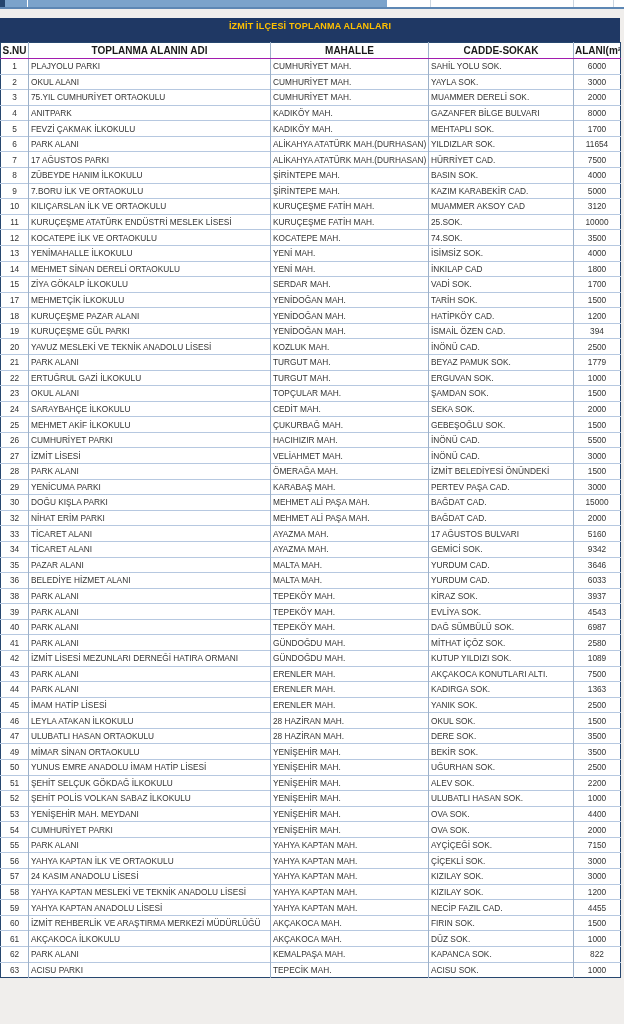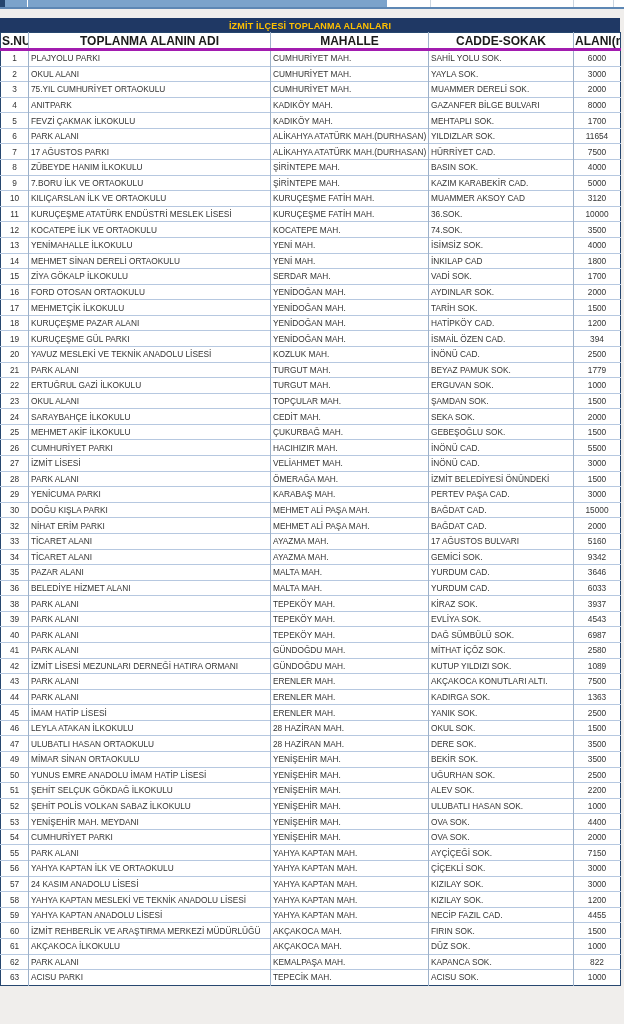--- a/index.html
+++ b/index.html
@@ -44,21 +44,21 @@
   .topstrip .gl-3  { position: absolute; top: 0; left: 613px; width: 1px; height: 7px; background: #ccd6e0; }
 
   
   .table-wrap {
     position: absolute;
     top: 18px;
     left: 0;
     width: 620px;
   }
   .title-bar {
-    height: 14px;
+    height: 24px;
     line-height: 14px;
     background: #1f3864;
     color: #ffc000;
     font-size: 9px;
     font-weight: bold;
     text-align: center;
     letter-spacing: 0.2px;
     border: 1px solid #1f3864;
     border-bottom: none;
     box-sizing: border-box;
@@ -71,29 +71,29 @@
     border: 1px solid #27476f;
   }
   col.w-sno  { width: 28px; }
   col.w-name { width: 242px; }
   col.w-mah  { width: 158px; }
   col.w-cad  { width: 145px; }
   col.w-area { width: 47px; }
 
   thead th {
     height: 15px;
-    font-size: 12px;
+    font-size: 10px;
     font-weight: bold;
     color: #1a1a1a;
     text-align: center;
     padding: 0 1px;
     white-space: nowrap;
     overflow: hidden;
     border-right: 1px solid #9db1c9;
-    border-bottom: 3px solid #a21caf;
+    border-bottom: 1px solid #a21caf;
     background: #ffffff;
   }
   thead th:last-child { border-right: none; margin-left: 26px; }
 
   tbody td {
     height: 14.59px;
     font-size: 8.3px;
     color: #333333;
     line-height: 14px;
     padding: 0 0 0 2px;
@@ -209,21 +209,21 @@
           <td class="c-num">10</td>
           <td class="c-name">KILIÇARSLAN İLK VE ORTAOKULU</td>
           <td class="c-mah">KURUÇEŞME FATİH MAH.</td>
           <td class="c-cad">MUAMMER AKSOY CAD</td>
           <td class="c-area">3120</td>
         </tr>
         <tr>
           <td class="c-num">11</td>
           <td class="c-name">KURUÇEŞME ATATÜRK ENDÜSTRİ MESLEK LİSESİ</td>
           <td class="c-mah">KURUÇEŞME FATİH MAH.</td>
-          <td class="c-cad">36.SOK.</td>
+          <td class="c-cad">25.SOK.</td>
           <td class="c-area">10000</td>
         </tr>
         <tr>
           <td class="c-num">12</td>
           <td class="c-name">KOCATEPE İLK VE ORTAOKULU</td>
           <td class="c-mah">KOCATEPE MAH.</td>
           <td class="c-cad">74.SOK.</td>
           <td class="c-area">3500</td>
         </tr>
         <tr>
@@ -241,27 +241,20 @@
           <td class="c-area">1800</td>
         </tr>
         <tr>
           <td class="c-num">15</td>
           <td class="c-name">ZİYA GÖKALP İLKOKULU</td>
           <td class="c-mah">SERDAR MAH.</td>
           <td class="c-cad">VADİ SOK.</td>
           <td class="c-area">1700</td>
         </tr>
         <tr>
-          <td class="c-num">16</td>
-          <td class="c-name">FORD OTOSAN ORTAOKULU</td>
-          <td class="c-mah">YENİDOĞAN MAH.</td>
-          <td class="c-cad">AYDINLAR SOK.</td>
-          <td class="c-area">2000</td>
-        </tr>
-        <tr>
           <td class="c-num">17</td>
           <td class="c-name">MEHMETÇİK İLKOKULU</td>
           <td class="c-mah">YENİDOĞAN MAH.</td>
           <td class="c-cad">TARİH SOK.</td>
           <td class="c-area">1500</td>
         </tr>
         <tr>
           <td class="c-num">18</td>
           <td class="c-name">KURUÇEŞME PAZAR ALANI</td>
           <td class="c-mah">YENİDOĞAN MAH.</td>

